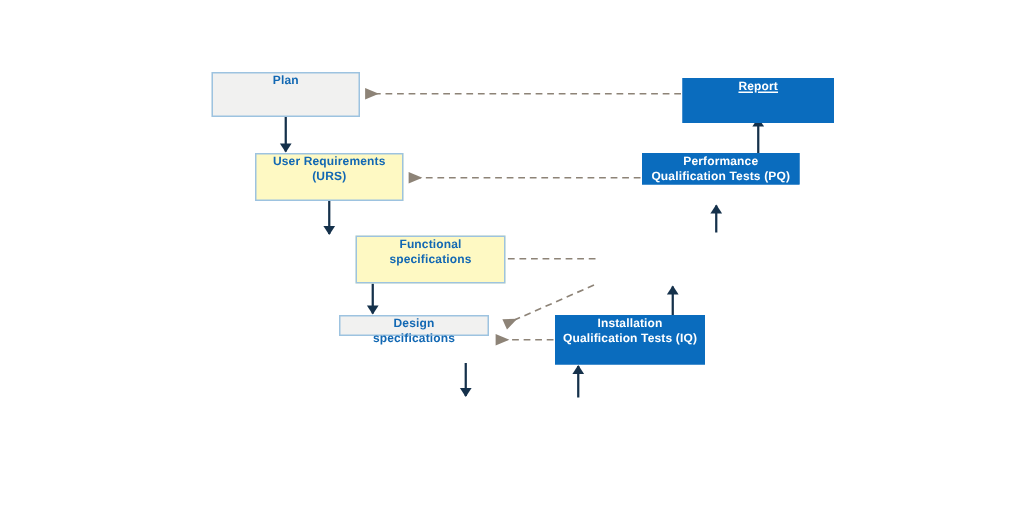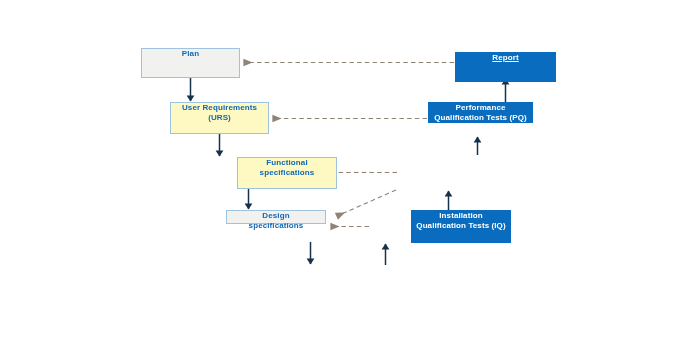--- a/index.html
+++ b/index.html
@@ -120,19 +120,19 @@
   <div class="node node-test" style="left:455px; top:52px; width:101px; height:30px;text-decoration:underline;">
     <span class="node-label">Report</span>
   </div>
 
   <div class="node node-test" style="left:428px; top:102px; width:105px; height:21px;">
     <span class="node-label">Performance
 Qualification Tests (PQ)</span>
   </div>
 
 
-  <div class="node node-test" style="left:370px; top:210px; width:100px; height:33px;margin-left:41px;">
+  <div class="node node-test" style="left:370px; top:210px; width:100px; height:33px;">
     <span class="node-label">Installation
 Qualification Tests (IQ)</span>
   </div>
 
 
 </div>
 
 </body></html>

